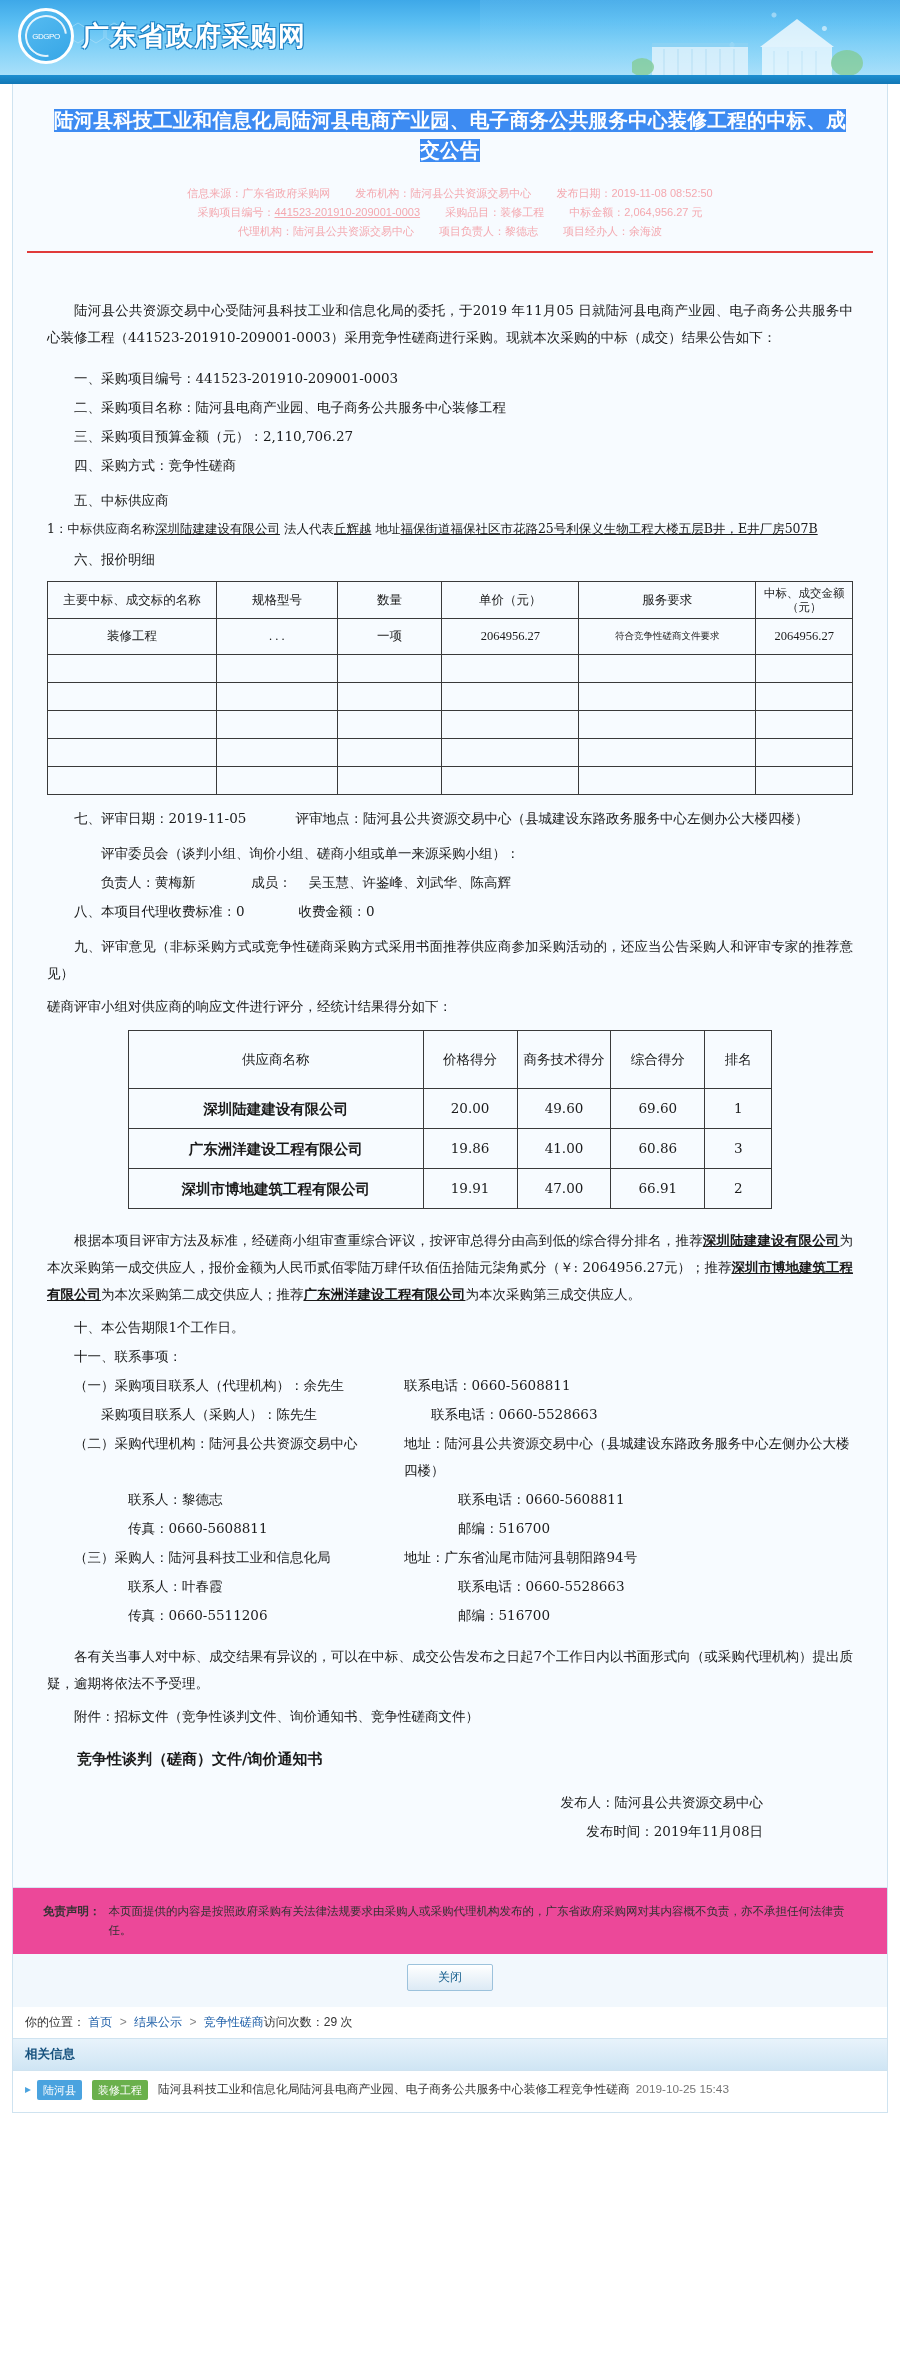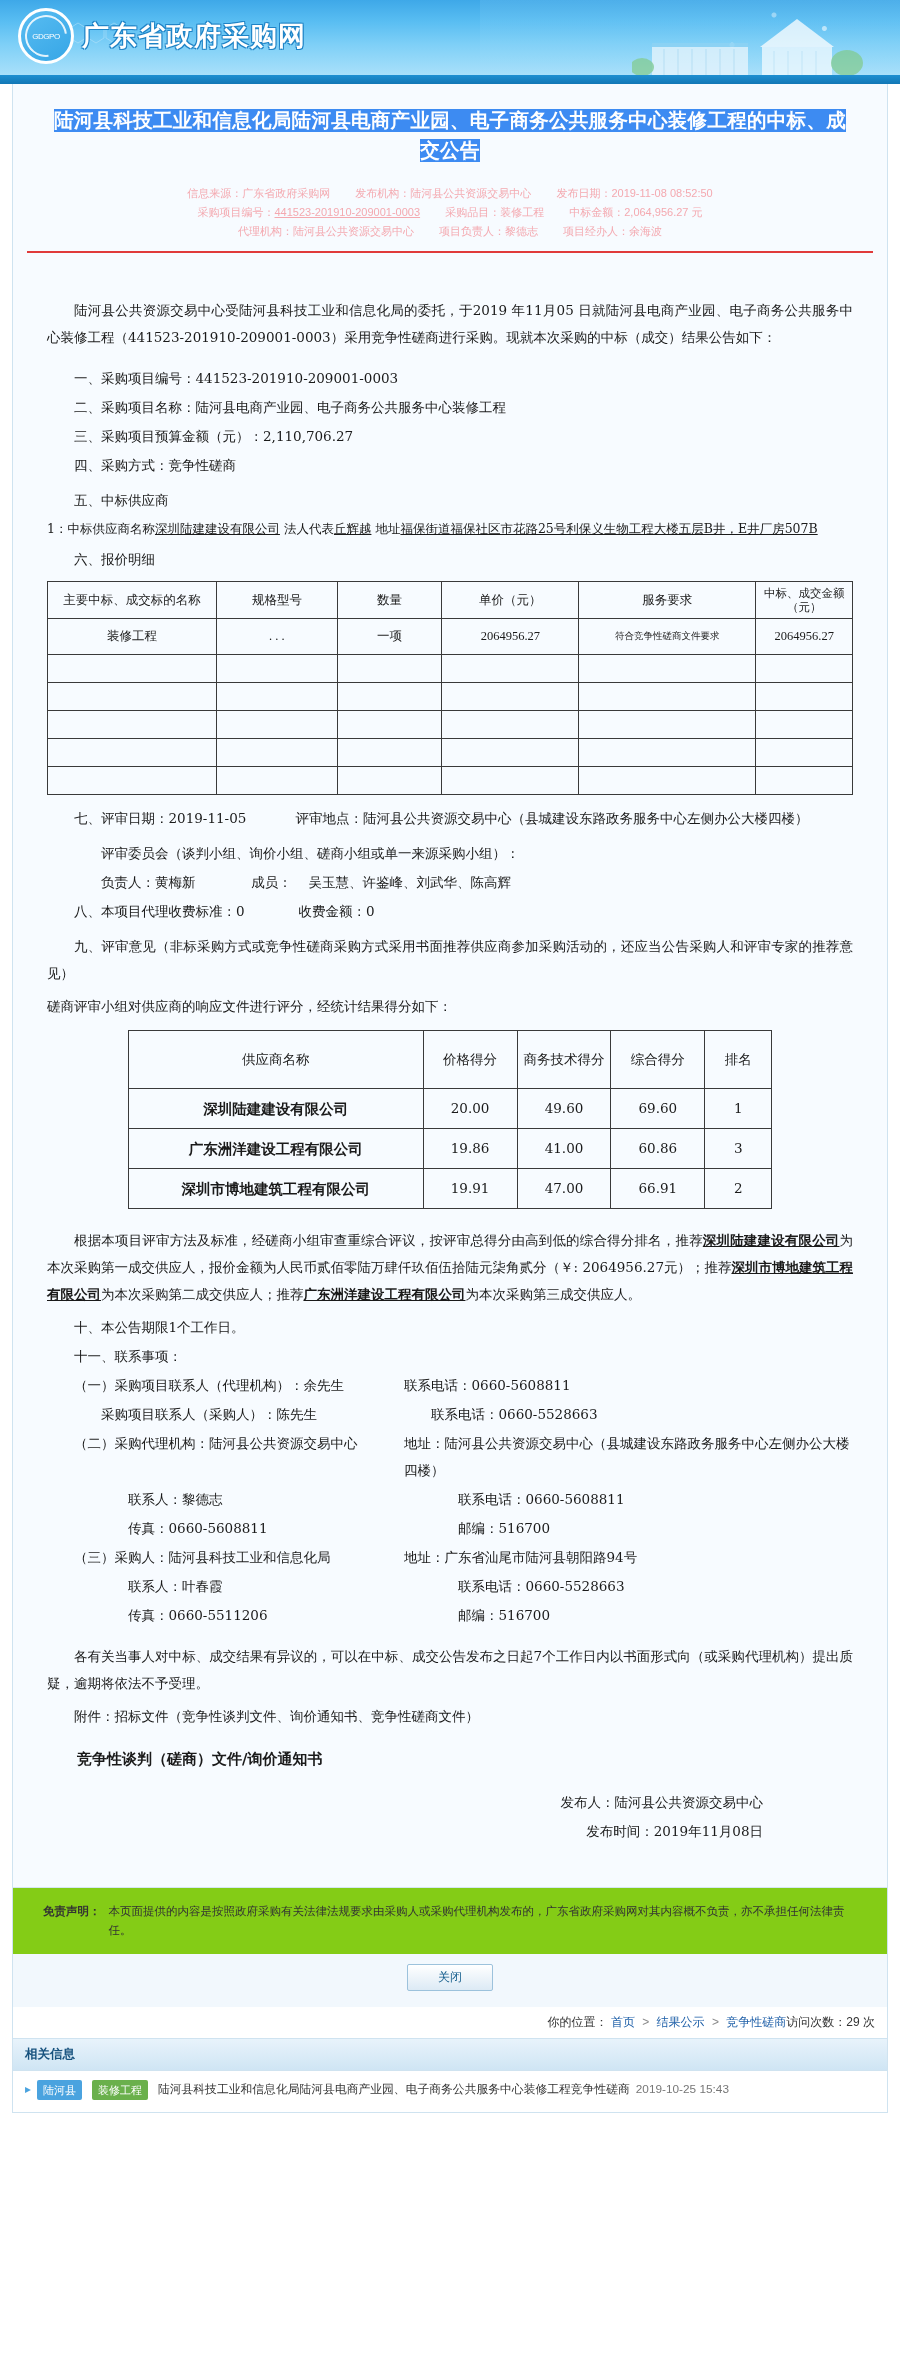--- a/index.html
+++ b/index.html
@@ -188,21 +188,21 @@
   .contact-row .c2 { flex: 1; }
   .ind1 { padding-left: 2em; justify-content: center; }
   .ind2 { padding-left: 4em; }
   .ind3 { padding-left: 6em; }
 
   
   .disclaimer-wrap {
     margin: 0 12px;
     border-left: 1px solid #cfe3f0;
     border-right: 1px solid #cfe3f0;
-    background: #84cc16;
+    background: #ec4899;
     border-top: 1px solid #d6e6f2;
     padding: 14px 30px 14px 30px;
   }
   .disclaimer {
     display: flex;
     gap: 8px;
     font-size: 11.5px;
     line-height: 19px;
     color: #333;
   }
@@ -228,21 +228,21 @@
     cursor: pointer;
   }
 
   
   .crumb-bar {
     margin: 0 12px;
     border: 1px solid #cfe3f0;
     border-top: none;
     background: #ffffff;
     display: flex;
-    justify-content: flex-end;
+    justify-content: flex-start;
     align-items: center;
     font-size: 12px;
     color: #333;
     padding: 7px 12px;
   }
   .crumb-bar a { color: #1e5fa8; text-decoration: none; }
   .crumb-sep { color: #888; margin: 0 4px; }
 
   .section-head {
     margin: 0 12px;

